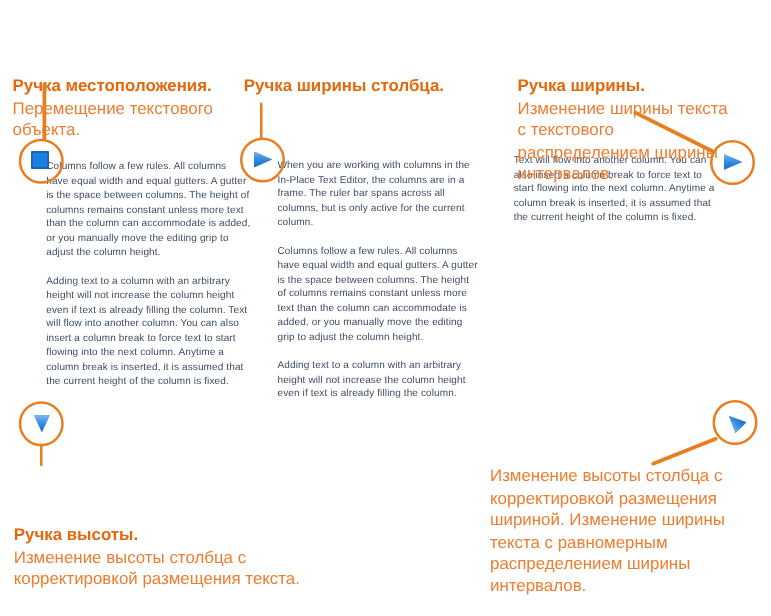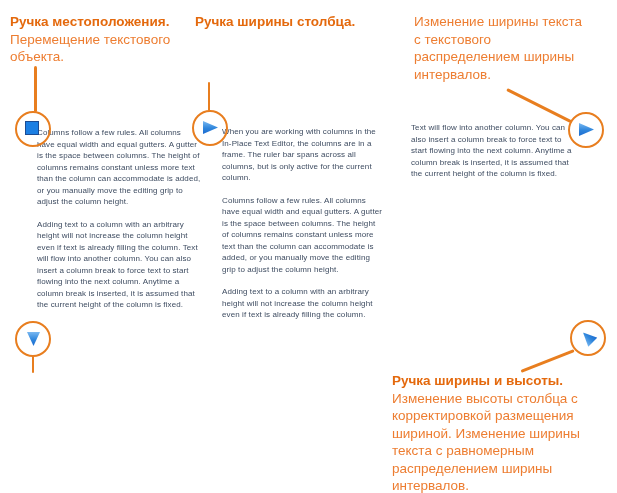--- a/index.html
+++ b/index.html
@@ -2,21 +2,21 @@
 <html><head>
 <meta charset="utf-8">
 <style>
   html,body{margin:0;padding:0;background:#ffffff;}
   .stage{
     position:relative;width:617px;height:493px;background:#ffffff;overflow:hidden;
     font-family:"Liberation Sans","DejaVu Sans",sans-serif;
   }
   
   .callout{position:absolute;color:#ED7D31;font-size:13.5px;line-height:17.5px;}
-  .callout .title{font-weight:bold;color:#E4690D;}
+  .callout .title{font-weight:bold;color:#E4690D;margin-top:47px;}
   
   .col{position:absolute;color:#3E4C61;font-size:8px;line-height:11.5px;letter-spacing:.1px;}
   .col p{margin:0 0 11px 0;}
   
   .leader{position:absolute;background:#E87E1F;border-radius:2px;}
   .leader.diag{height:2.5px;transform-origin:left center;}
   .ring{
     position:absolute;width:36px;height:36px;border:2.5px solid #E87E1F;border-radius:50%;
     box-sizing:border-box;background:transparent;
   }
@@ -51,26 +51,30 @@
   <div class="callout" style="left:10px;top:13px;width:168px;">
     <div class="title">Ручка местоположения.</div>
     <div>Перемещение текстового объекта.</div>
   </div>
 
   <div class="callout" style="left:195px;top:13px;width:218px;">
     <div class="title">Ручка ширины столбца.</div>
   </div>
 
   <div class="callout" style="left:414px;top:13px;width:176px;">
+    <div class="title">Ручка ширины.</div>
     <div>Изменение ширины текста с текстового распределением ширины интервалов.</div>
   </div>
 
+  <div class="callout" style="left:11px;top:372px;width:258px;">
+    <div class="title">Ручка высоты.</div>
+    <div>Изменение высоты столбца с корректировкой размещения текста.</div>
+  </div>
 
   <div class="callout" style="left:392px;top:372px;width:225px;">
-    <div class="title">Ручка ширины и высоты.</div>
     <div>Изменение высоты столбца с корректировкой размещения шириной. Изменение ширины текста с равномерным распределением ширины интервалов.</div>
   </div>
 
   <div class="leader" style="left:34px;top:66px;width:2.5px;height:46px;"></div>
   <div class="leader" style="left:207.5px;top:82px;width:2.5px;height:29px;"></div>
   <div class="leader diag" style="left:507px;top:88px;width:72px;transform:rotate(26.6deg);"></div>
   <div class="leader" style="left:31.5px;top:356px;width:2.5px;height:17px;"></div>
   <div class="leader diag" style="left:521px;top:370px;width:57px;transform:rotate(-21.6deg);"></div>
 
   <div class="ring" style="left:15px;top:111px;"></div>

